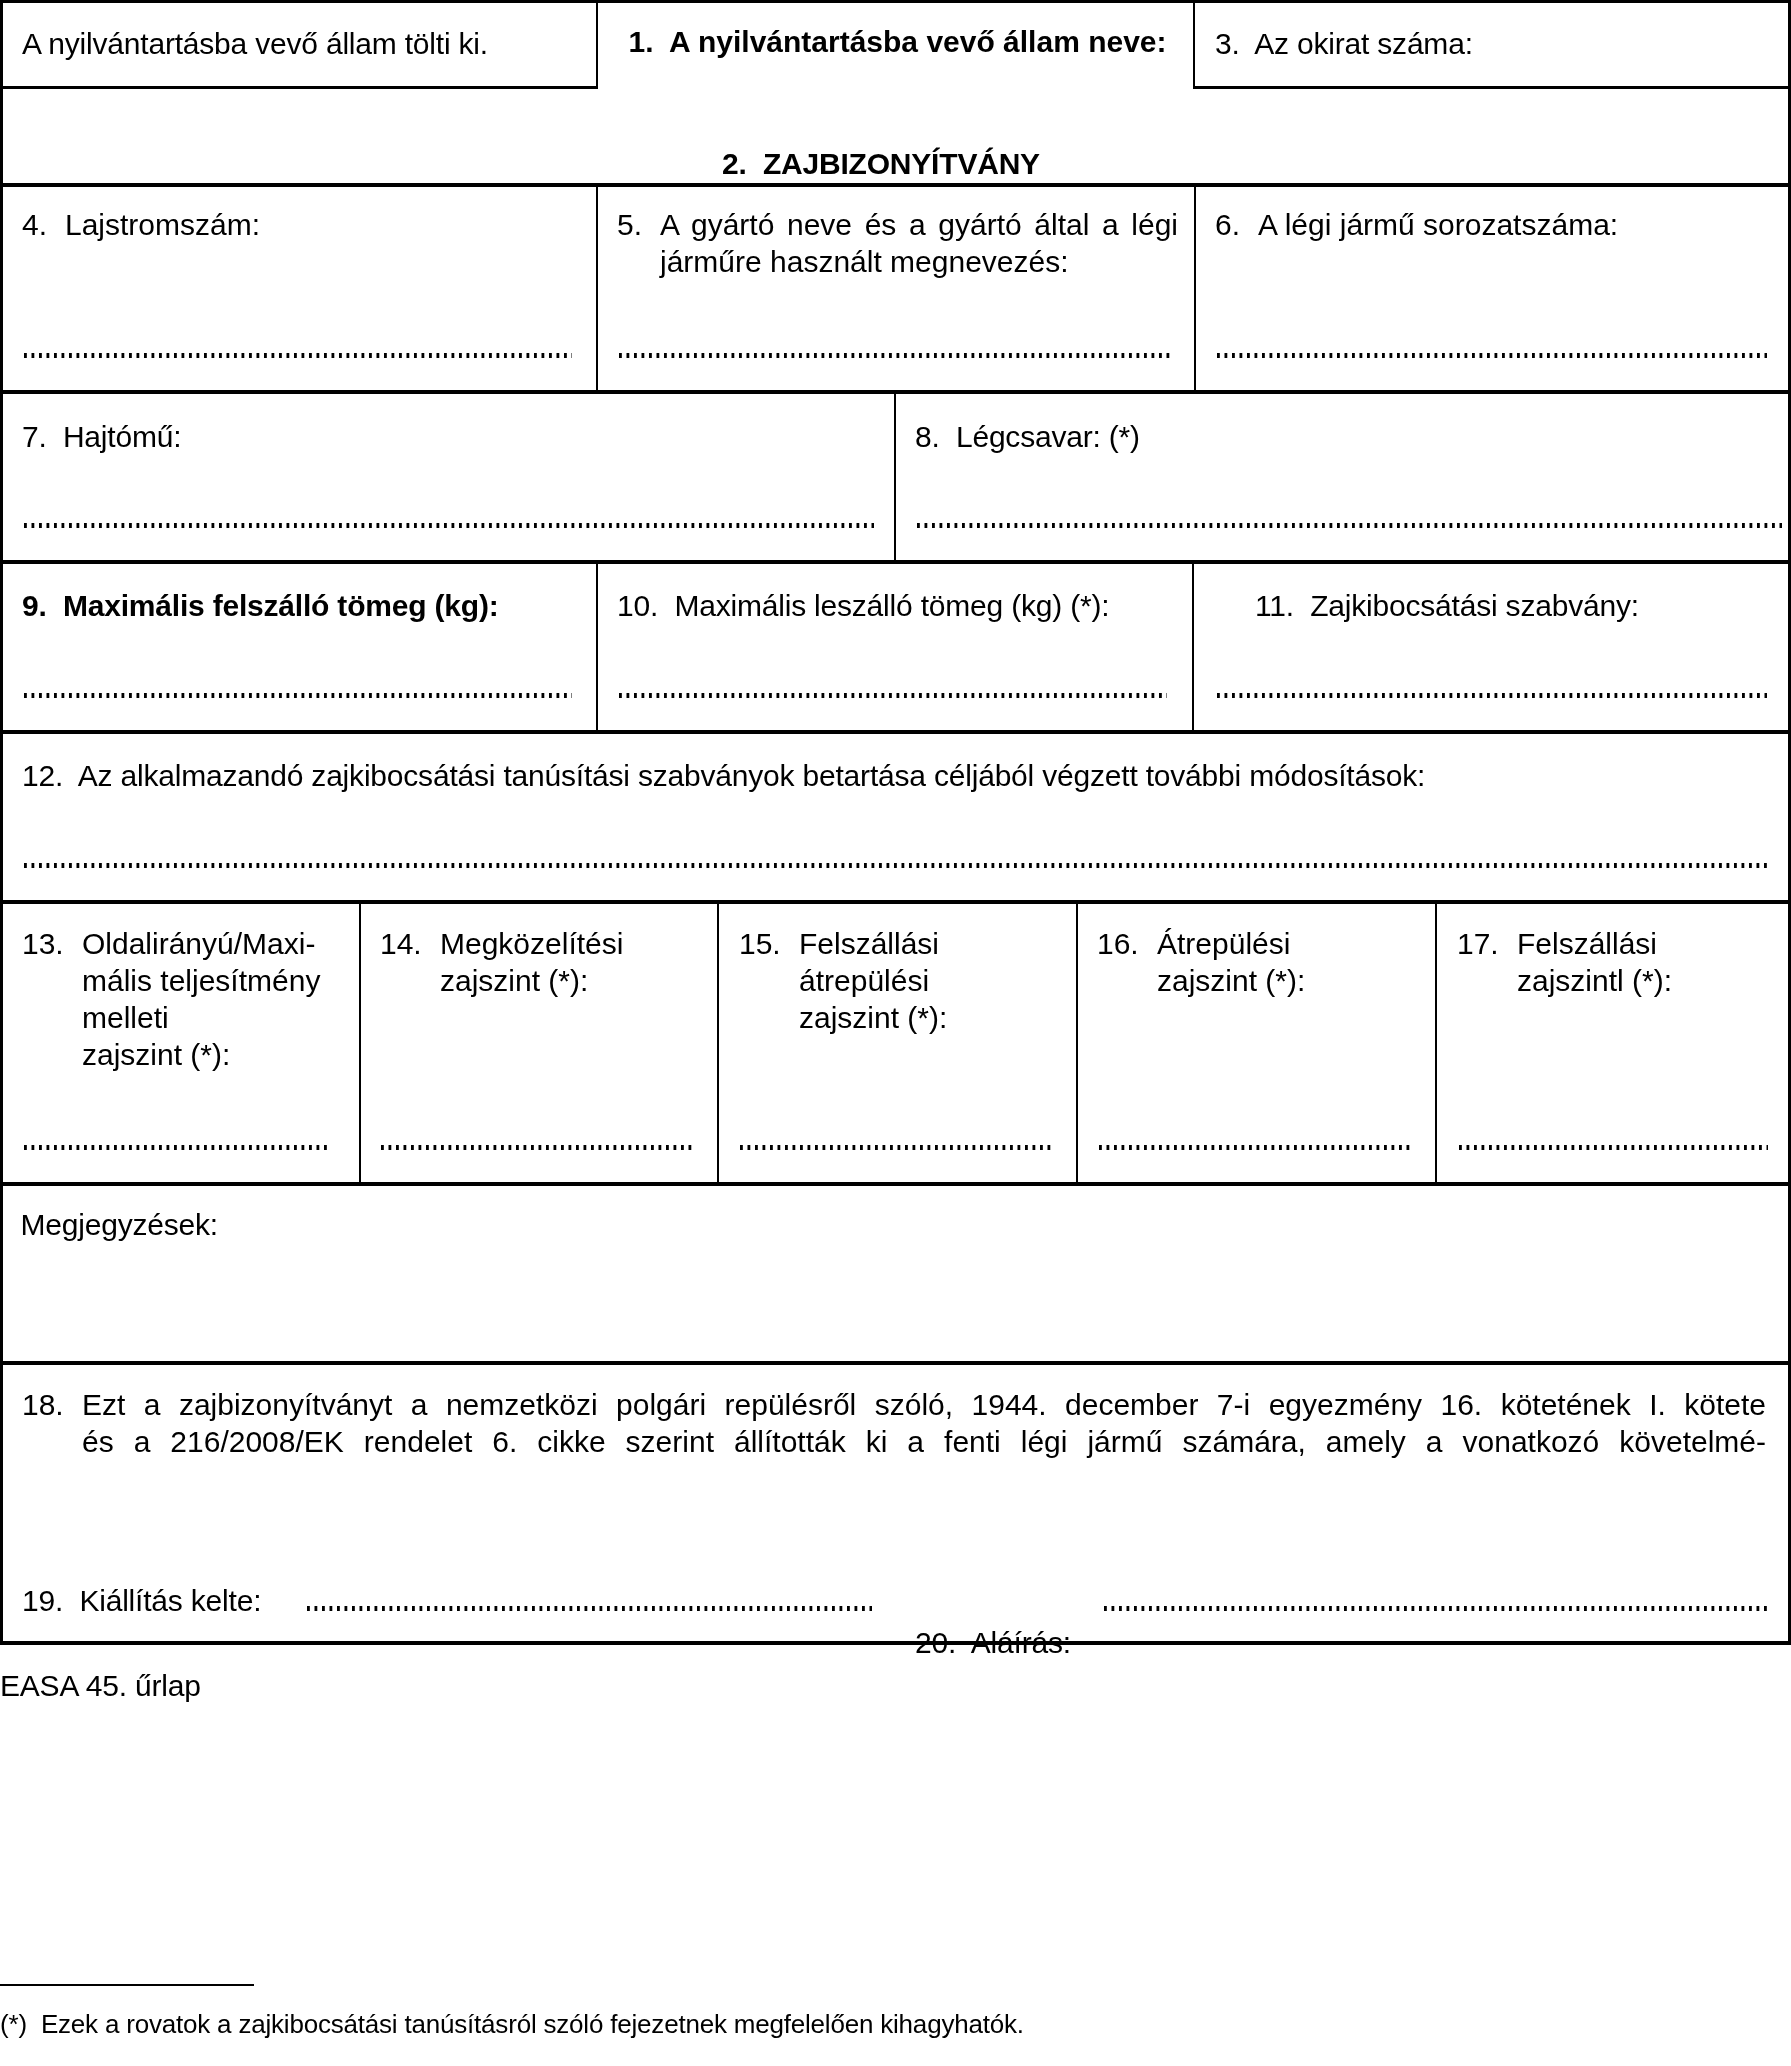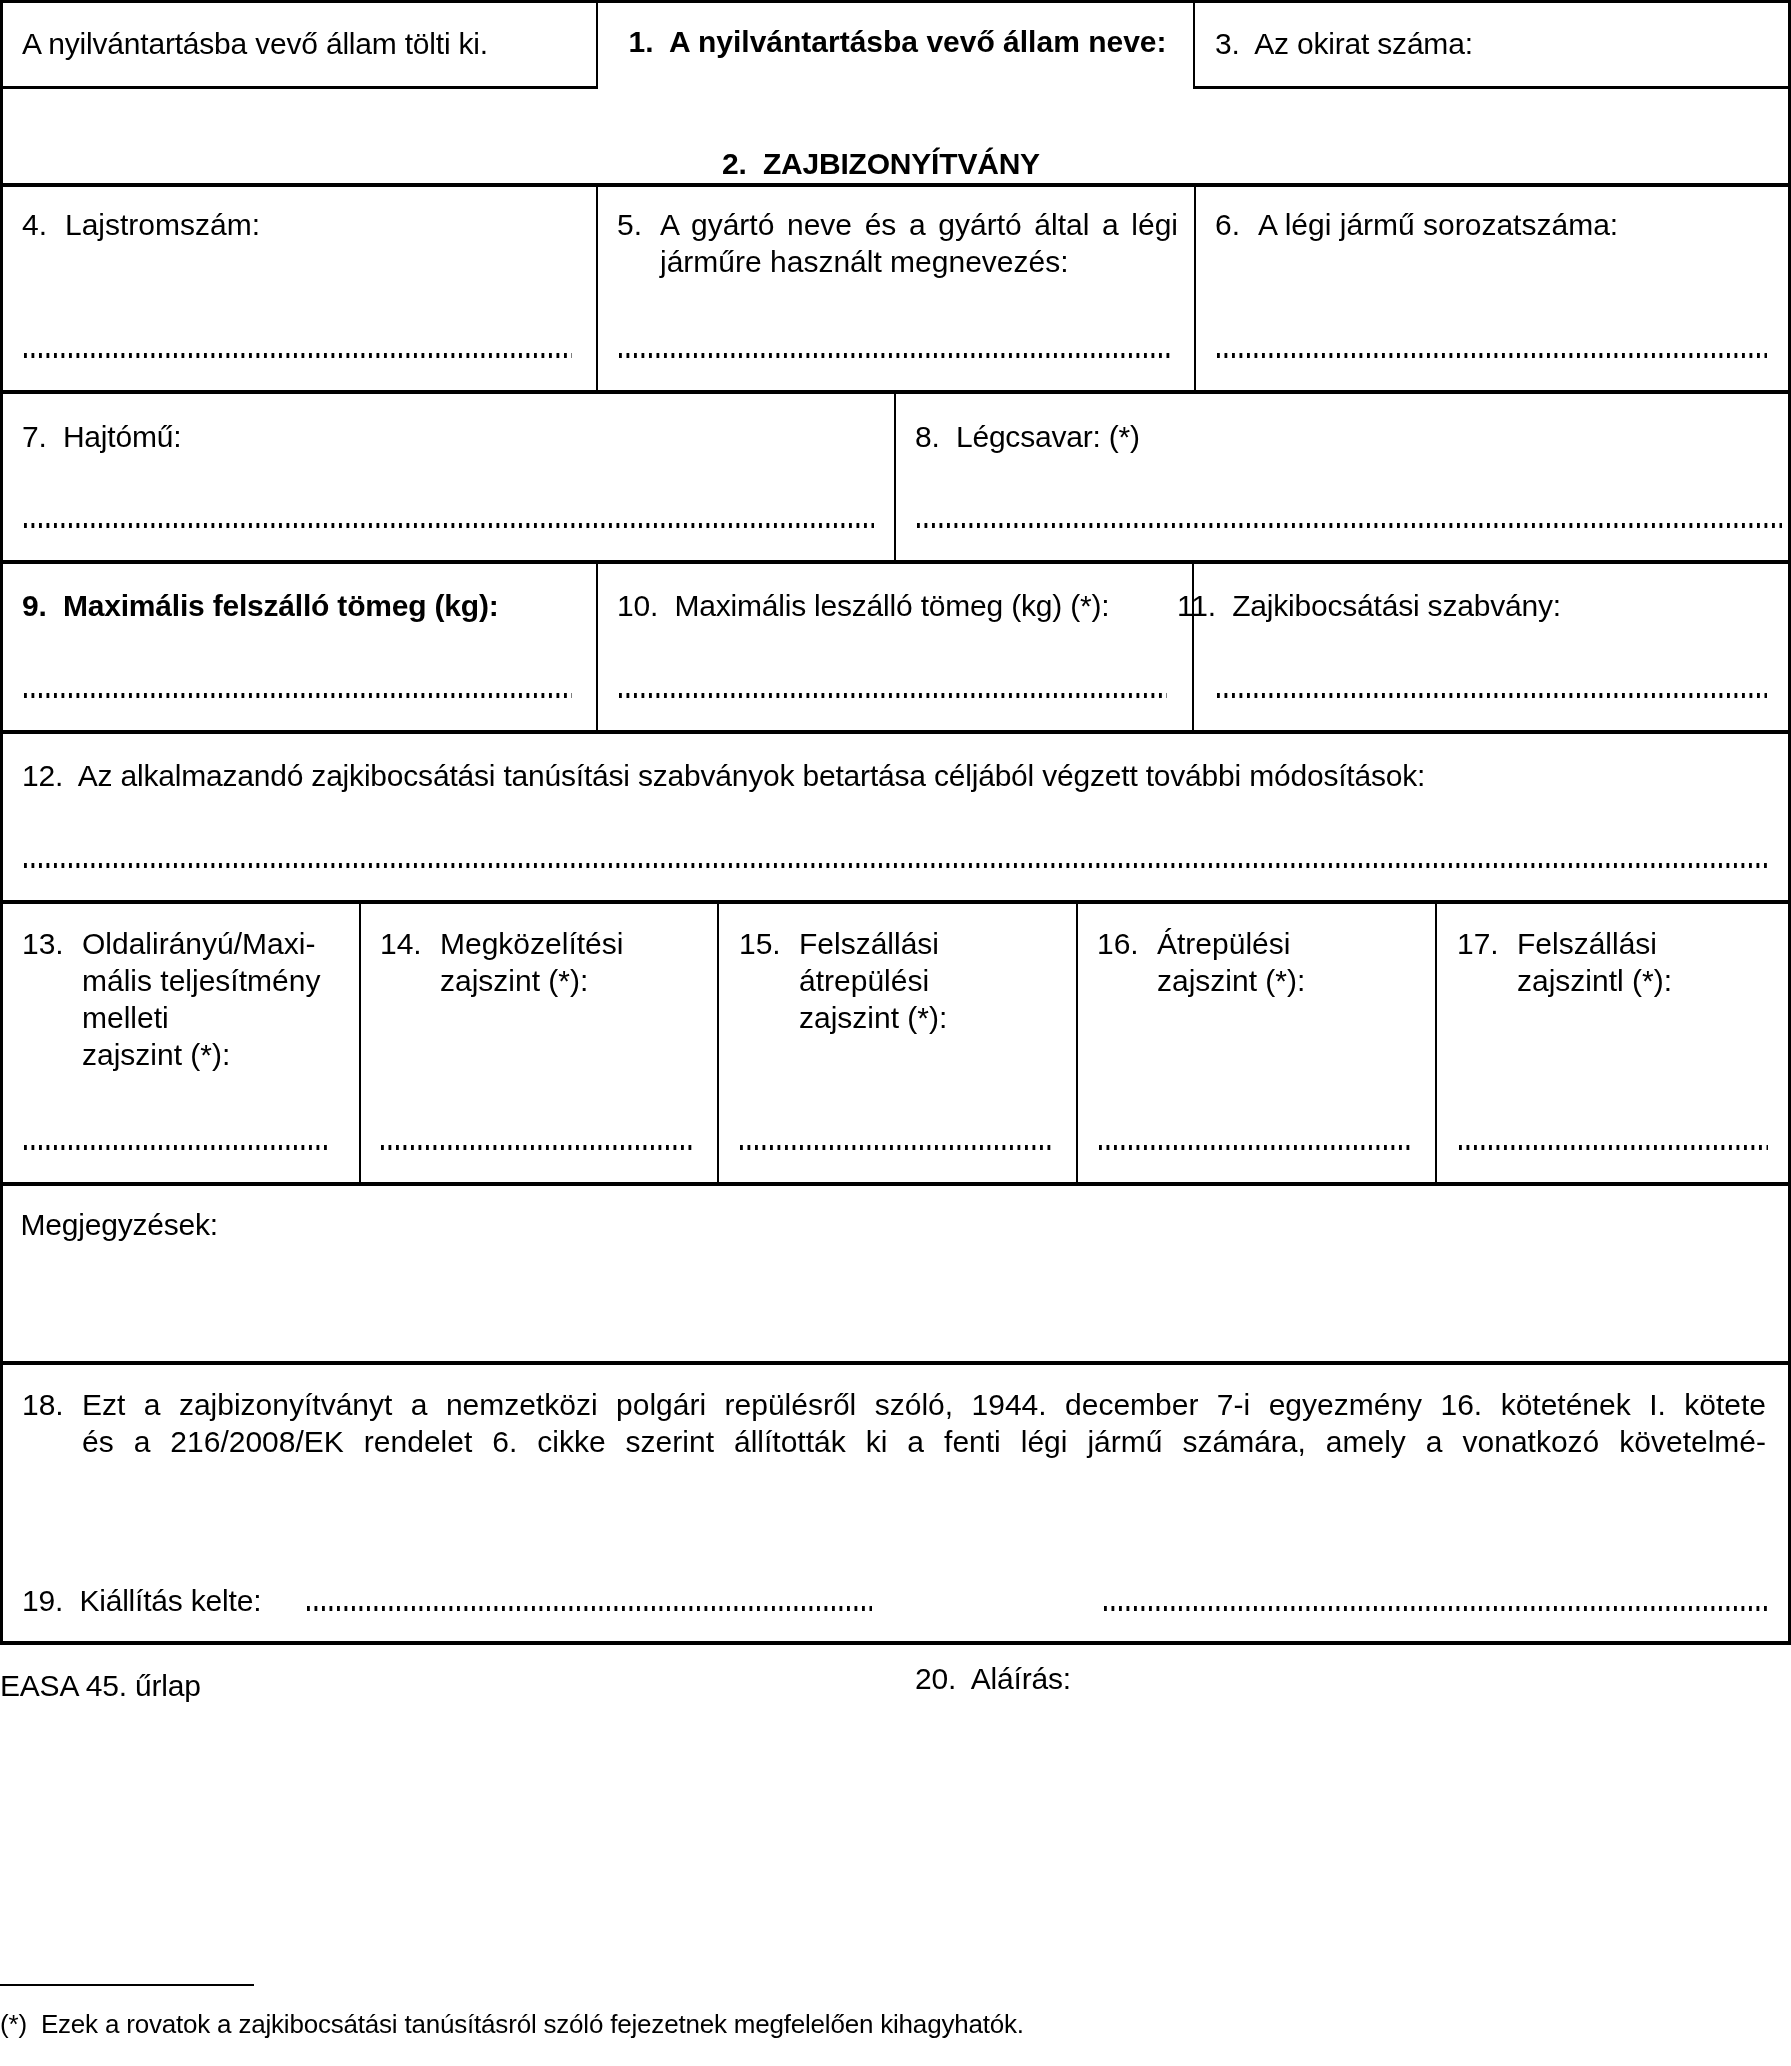--- a/index.html
+++ b/index.html
@@ -115,21 +115,21 @@
   <span>Maximális felszálló tömeg (kg):</span>
 </div>
 <div class="dots" style="left:23.6px;top:693px;width:548px;"></div>
 
 <div class="lbl" style="left:617px;top:587px;">
   <span>10.</span>&nbsp;
   <span>Maximális leszálló tömeg (kg) (*):</span>
 </div>
 <div class="dots" style="left:619px;top:693px;width:548px;"></div>
 
-<div class="lbl" style="left:1177px;top:587px;">
+<div class="lbl" style="left:1255px;top:587px;">
   <span>11.</span>&nbsp;
   <span>Zajkibocsátási szabvány:</span>
 </div>
 <div class="dots" style="left:1217px;top:693px;width:550px;"></div>
 
 <div class="lbl" style="left:22px;top:757px;">
   <span>12.</span>&nbsp;
   <span>Az alkalmazandó zajkibocsátási tanúsítási szabványok betartása céljából végzett további módosítások:</span>
 </div>
 <div class="dots" style="left:23.6px;top:863px;width:1743px;"></div>
@@ -192,21 +192,21 @@
     <div class="justify-line" style="text-align:justify;text-align-last:justify;">és a 216/2008/EK rendelet 6. cikke szerint állították ki a fenti légi jármű számára, amely a vonatkozó követelmé-</div>
   </div>
 </div>
 
 <div class="lbl" style="left:22px;top:1582px;">
   <span>19.</span>&nbsp;
   <span>Kiállítás kelte:</span>
 </div>
 <div class="dots" style="left:307px;top:1606px;width:565px;"></div>
 
-<div class="lbl" style="left:915px;top:1660px;text-align:center;">
+<div class="lbl" style="left:915px;top:1624px;text-align:center;">
   <span>20.</span>&nbsp;
   <span>Aláírás:</span>
 </div>
 <div class="dots" style="left:1104px;top:1606px;width:663px;"></div>
 
 <div class="lbl" style="left:0;top:1667px;">EASA 45. űrlap</div>
 
 <div class="abs" style="left:0;top:1984px;width:254px;height:2.4px;background:#000;"></div>
 <div class="lbl" style="left:0;top:2006px;font-size:26px;">
   <span>(*)</span>&nbsp;

